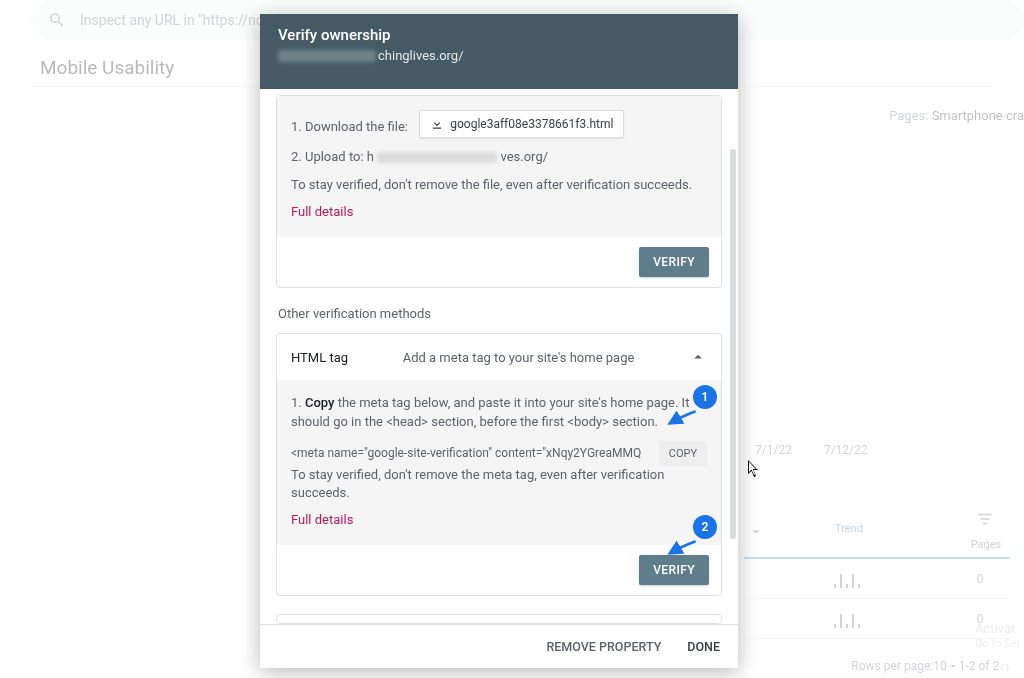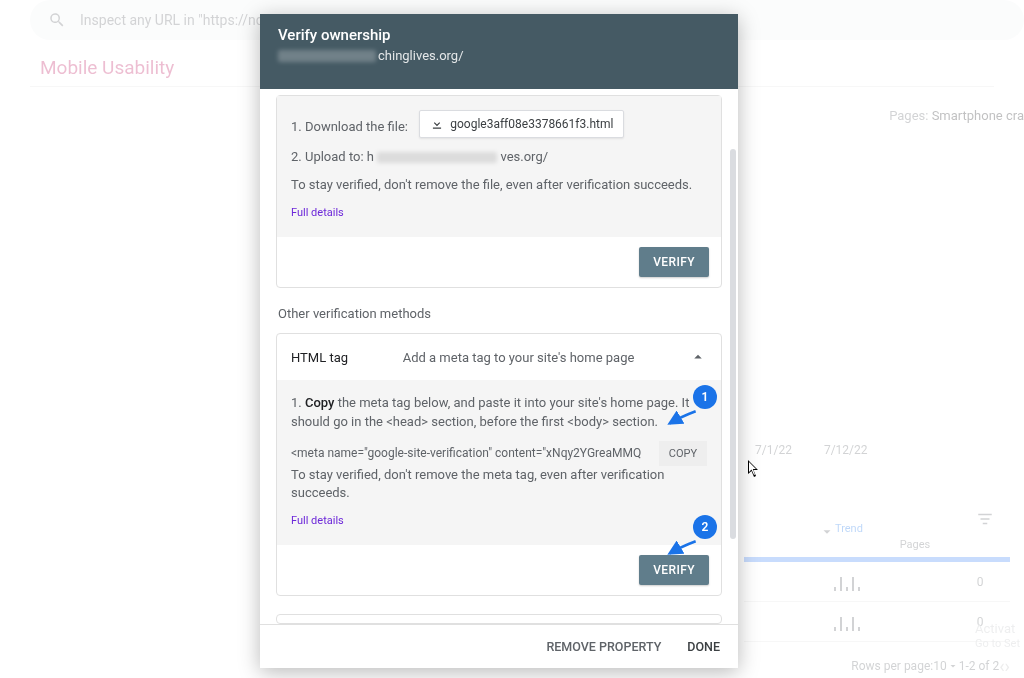--- a/index.html
+++ b/index.html
@@ -4,33 +4,33 @@
 <style>
   * { margin: 0; padding: 0; box-sizing: border-box; font-family: Roboto, Arial, sans-serif; }
   body { width: 1024px; height: 678px; overflow: hidden; background: #fff; position: relative; }
 
   
   .bg          { position: absolute; inset: 0; }
   .searchbar   { position: absolute; top: 0; left: 30px; right: 0; height: 40px;
                  background: #f1f3f4; border-radius: 20px; display: flex; align-items: center;
                  padding: 0 18px; color: #5f6368; font-size: 14px; }
   .searchbar svg { width: 18px; height: 18px; fill: #5f6368; margin-right: 14px; }
-  .page-title  { position: absolute; top: 56px; left: 40px; font-size: 19px; color: #be185d; }
+  .page-title  { position: absolute; top: 56px; left: 40px; font-size: 19px; color: #000000; }
   .hr          { position: absolute; top: 86px; left: 30px; right: 30px; height: 1px; background: #e0e0e0; }
 
   .source      { position: absolute; top: 108px; right: 0; font-size: 13px; color: #5f6368; }
   .source .lbl { color: #5f6368; }
   .source .val { color: #202124; }
 
   .dates       { position: absolute; top: 443px; font-size: 12px; color: #5f6368;
                  display: flex; gap: 32px; left: 755px; }
 
   .table       { position: absolute; right: 14px; left: 744px; top: 500px; }
-  .table-head  { display: flex; justify-content: center; font-size: 11px;
-                 color: #5f6368; padding: 6px 4px; border-bottom: 5px solid #3b82f6;
+  .table-head  { display: flex; justify-content: space-between; font-size: 11px;
+                 color: #5f6368; padding: 6px 4px; border-bottom: 2px solid #3b82f6;
                  align-items: center; }
   .table-head .sort { width: 16px; display: inline-flex; justify-content: center; }
   .table-head .trend { color: #1a73e8; min-width: 60px; text-align: left; }
   .table-head .pages { min-width: 40px; text-align: center; margin-top: 32px; }
   .table-row   { display: grid; grid-template-columns: 1fr 60px;
                  align-items: center; height: 40px; border-bottom: 1px solid #e0e0e0; }
   .spark       { display: flex; align-items: flex-end; gap: 4px; height: 18px; justify-content: center; }
   .spark span  { display: block; width: 2px; background: #5f6368; }
   .row-pages   { text-align: center; font-size: 12px; color: #5f6368; }
 
@@ -65,21 +65,21 @@
   .card-sec    { background: #f5f5f5; padding: 14px 14px 18px 14px; font-size: 13px; color: #5f6368; }
   .card-sec p  { margin-bottom: 10px; line-height: 1.4; }
   .card-sec .num b { color: #202124; font-weight: 500; }
   .card-sec .file-btn { display: inline-flex; align-items: center; gap: 6px;
                  background: #fff; border: 1px solid #dadce0; border-radius: 2px;
                  padding: 6px 10px; font-size: 12px; color: #3c4043; margin-left: 8px;
                  box-shadow: 0 1px 2px rgba(0,0,0,.08); cursor: pointer; }
   .card-sec .file-btn svg { width: 14px; height: 14px; fill: #3c4043; }
   .card-sec .blurline { display: inline-block; height: 11px; background: rgba(0,0,0,.10);
                  filter: blur(2px); width: 120px; vertical-align: middle; border-radius: 2px; }
-  .link        { color: #6d28d9; font-size: 11px; cursor: pointer; }
+  .link        { color: #be185d; font-size: 13px; cursor: pointer; }
   .card-foot   { display: flex; justify-content: flex-end; padding: 10px 12px; }
   .btn-verify  { background: #607d8b; color: #fff; border: none; border-radius: 2px;
                  padding: 8px 14px; font-size: 12px; font-weight: 500; letter-spacing: .4px;
                  cursor: pointer; box-shadow: 0 1px 2px rgba(0,0,0,.2); }
 
   .section-lbl { font-size: 13px; color: #5f6368; margin: 0 0 12px 2px; }
 
   .acc-head    { display: flex; align-items: center; justify-content: space-between;
                  padding: 14px 14px; font-size: 13px; color: #5f6368; cursor: pointer; }
   .acc-head .title { color: #202124; }

